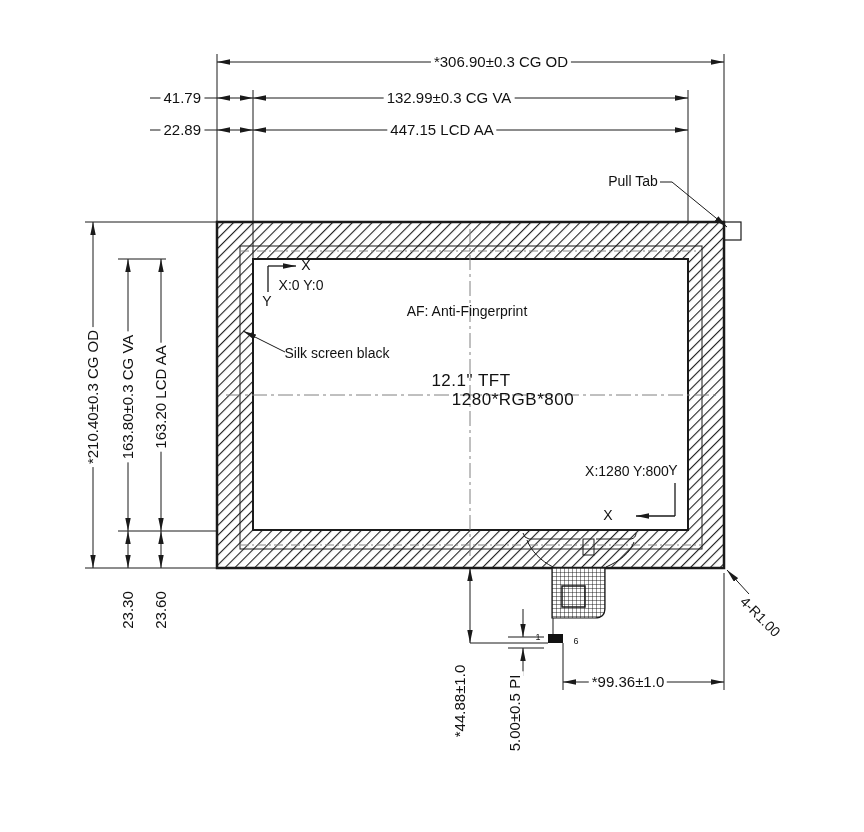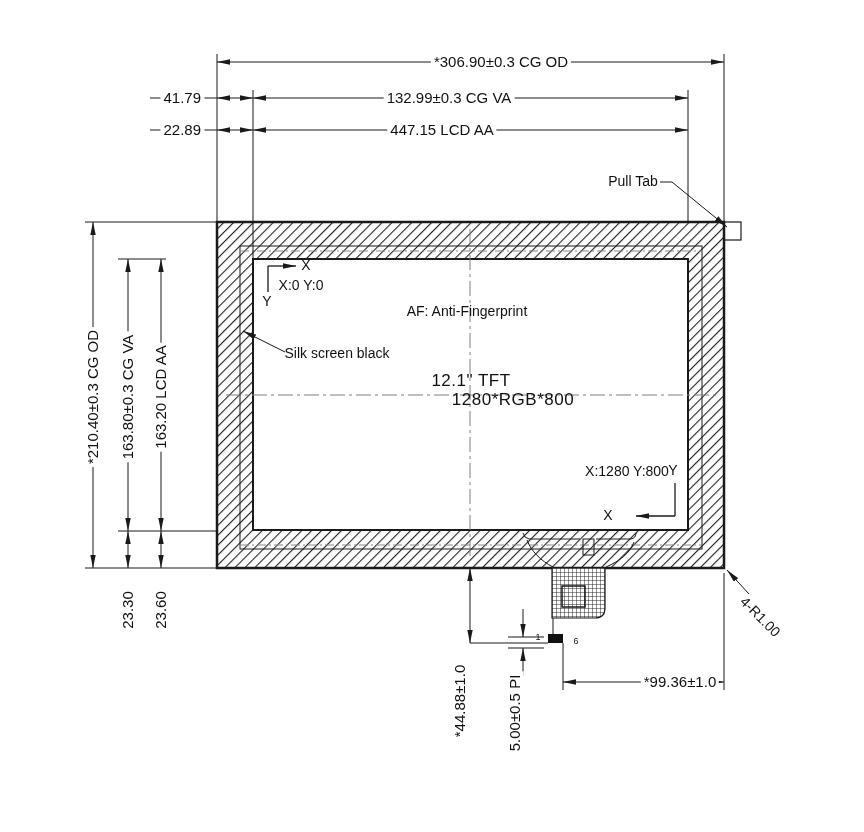--- a/index.html
+++ b/index.html
@@ -119,21 +119,21 @@
   <div class="lbl bg" style="left:442px;top:130px;">447.15 LCD AA</div>
 
   <div class="lbl bg rot" style="left:93px;top:397px;">*210.40±0.3 CG OD</div>
   <div class="lbl bg rot" style="left:128px;top:397px;">163.80±0.3 CG VA</div>
   <div class="lbl bg rot" style="left:161px;top:397px;">163.20 LCD AA</div>
   <div class="lbl bg rot" style="left:128px;top:610px;">23.30</div>
   <div class="lbl bg rot" style="left:161px;top:610px;">23.60</div>
 
   <div class="lbl bg rot" style="left:460px;top:701px;">*44.88±1.0</div>
   <div class="lbl bg rot" style="left:515px;top:713px;">5.00±0.5 PI</div>
-  <div class="lbl bg" style="left:680px;top:682px;">*99.36±1.0</div>
+  <div class="lbl bg" style="left:628px;top:682px;">*99.36±1.0</div>
   <div class="lbl rot45 mid" style="left:760px;top:617px;">4-R1.00</div>
 
   <div class="lbl mid" style="left:633px;top:182px;">Pull Tab</div>
   <div class="lbl mid" style="left:337px;top:354px;">Silk screen black</div>
   <div class="lbl mid" style="left:467px;top:312px;">AF: Anti-Fingerprint</div>
 
   <div class="lbl big" style="left:471px;top:381px;">12.1" TFT</div>
   <div class="lbl big" style="left:471px;top:400px;margin-left:42px;">1280*RGB*800</div>
 
   <div class="lbl mid" style="left:306px;top:266px;">X</div>

